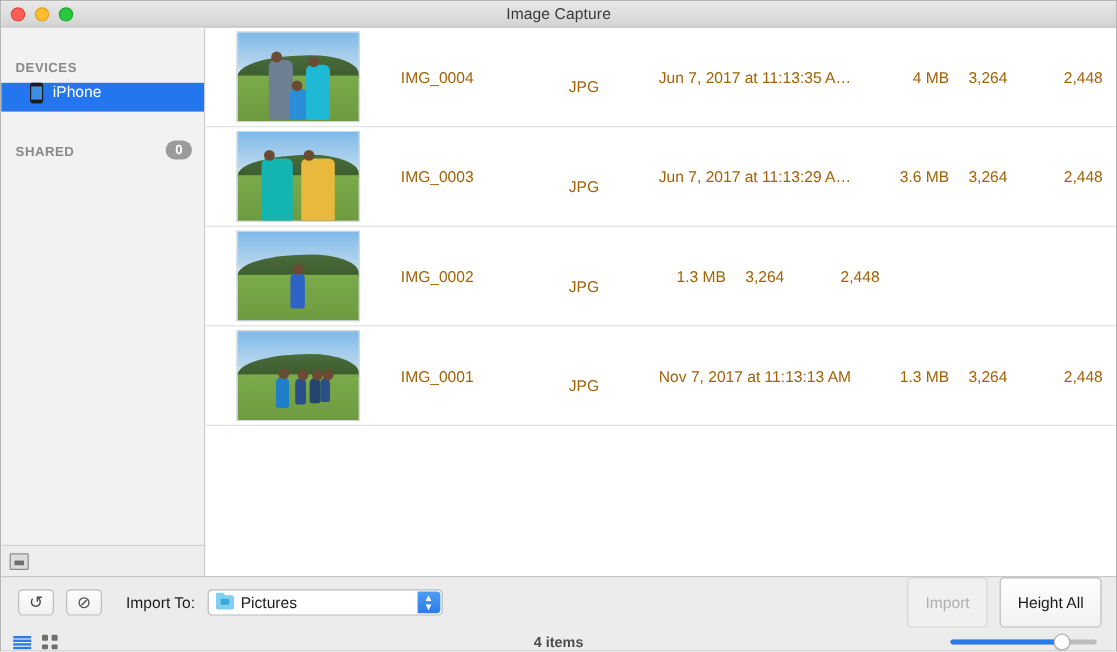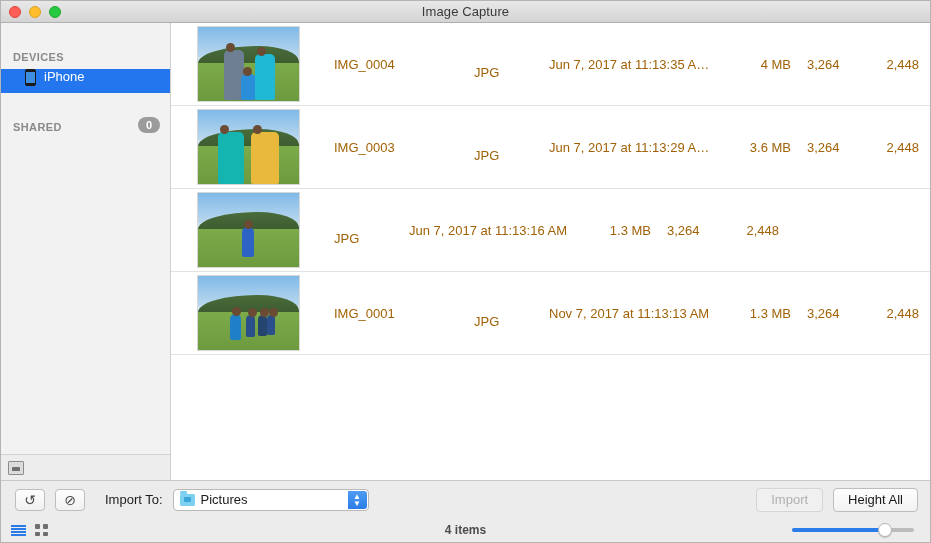--- a/index.html
+++ b/index.html
@@ -247,21 +247,21 @@
   .popup-arrows {
     position: absolute; right: 1px; top: 1px; bottom: 1px; width: 19px;
     background: linear-gradient(to bottom, #4f9cf3, #2a7de8);
     border-radius: 0 3px 3px 0;
     display: flex; flex-direction: column;
     align-items: center; justify-content: center;
     color: #fff; font-size: 8px; line-height: 7px;
   }
   .spacer { flex: 1; }
   .wide-btn {
-    height: 24px; padding: 0 14px;
+    height: 42px; padding: 0 14px;
     border: 1px solid #bdbdbd; border-radius: 4px;
     background: linear-gradient(to bottom, #fefefe, #f2f2f2);
     font-size: 13px; color: #1a1a1a;
     display: flex; align-items: center; justify-content: center;
   }
   .wide-btn.disabled { color: #b0b0b0; background: #f0f0f0; border-color: #d5d5d5; }
 
   .bb-bottom {
     height: 24px; flex: 0 0 24px;
     display: flex; align-items: center;
@@ -379,22 +379,22 @@
 
         <div class="row">
           <div class="cell thumb-c">
             <span class="thumb t3">
               <span class="sky"></span>
                 <span class="hills"></span>
                 <span class="grass"></span>
               <span class="p p1"></span>
             </span>
           </div>
+          <div class="cell name-c">IMG_0002</div>
           <div class="cell kind-c">JPG</div>
-          <div class="cell date-c">Jun 7, 2017 at 11:13:16 AM</div>
           <div class="cell size-c">1.3 MB</div>
           <div class="cell width-c">3,264</div>
           <div class="cell height-c">2,448</div>
           <div class="cell pad-c"></div>
         </div>
 
         <div class="row">
           <div class="cell thumb-c">
             <span class="thumb t4">
               <span class="sky"></span>

